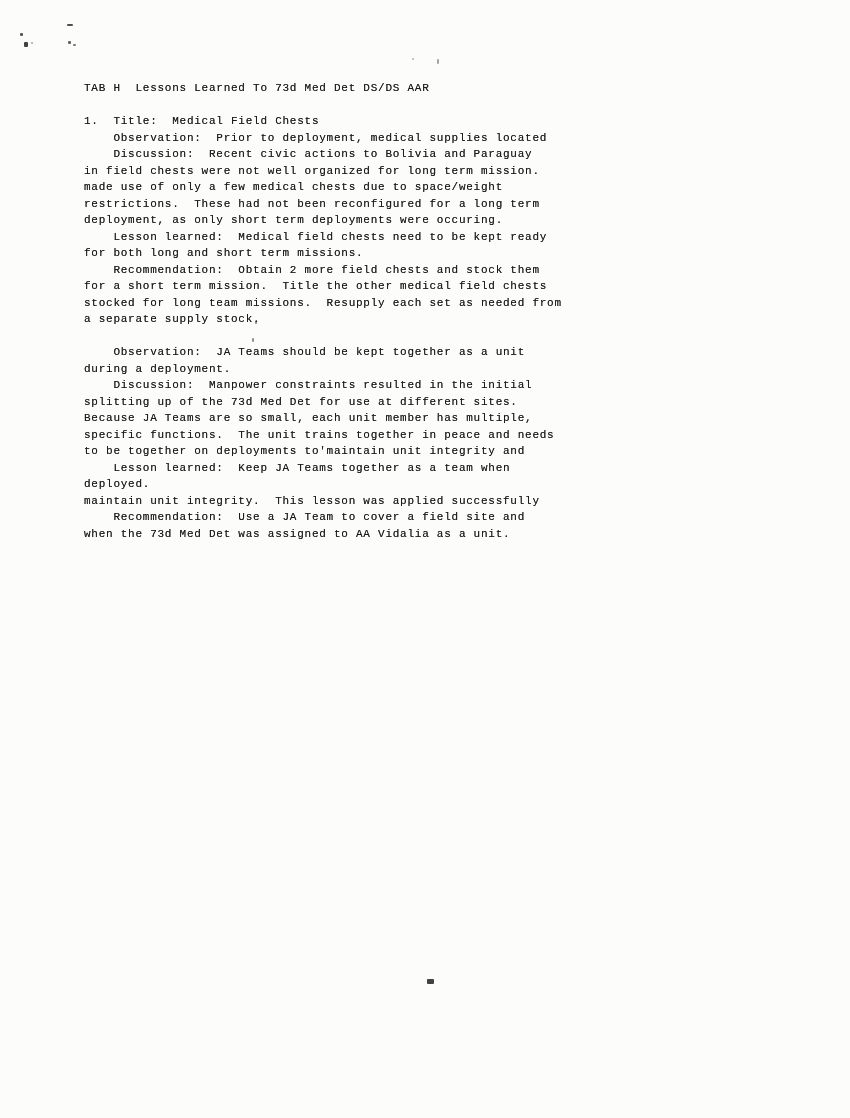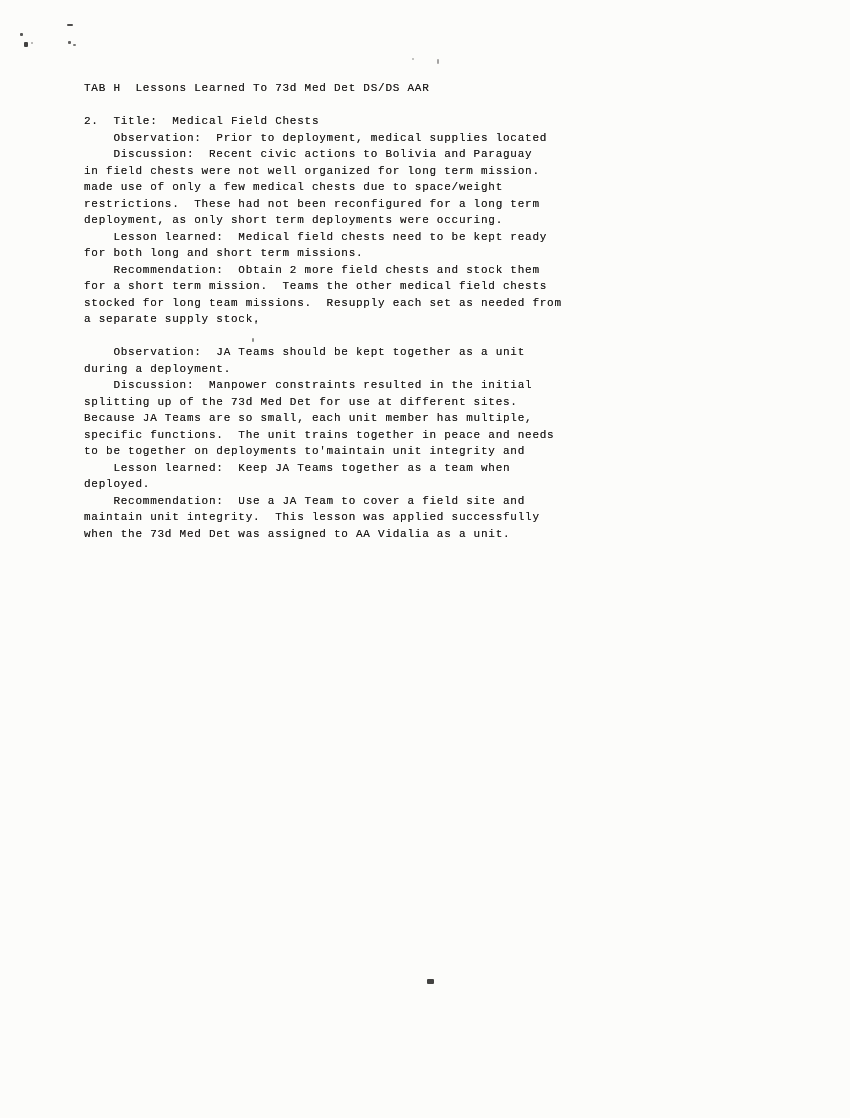--- a/index.html
+++ b/index.html
@@ -34,45 +34,45 @@
   }
 </style>
 </head>
 <body>
 
 <div class="page" style="background: rgb(252, 252, 250); color: rgb(28, 26, 25);">
   <div class="text-block">
     <div class="line">TAB H  Lessons Learned To 73d Med Det DS/DS AAR</div>
     <div id="body-lines">
         <div class="line"></div>
-        <div class="line">2.  Title:  Medical Field Chests</div>
+        <div class="line">1.  Title:  Medical Field Chests</div>
         <div class="line">    Observation:  Prior to deployment, medical supplies located</div>
         <div class="line">    Discussion:  Recent civic actions to Bolivia and Paraguay</div>
         <div class="line">in field chests were not well organized for long term mission.</div>
         <div class="line">made use of only a few medical chests due to space/weight</div>
         <div class="line">restrictions.  These had not been reconfigured for a long term</div>
         <div class="line">deployment, as only short term deployments were occuring.</div>
         <div class="line">    Lesson learned:  Medical field chests need to be kept ready</div>
         <div class="line">for both long and short term missions.</div>
         <div class="line">    Recommendation:  Obtain 2 more field chests and stock them</div>
-        <div class="line">for a short term mission.  Teams the other medical field chests</div>
+        <div class="line">for a short term mission.  Title the other medical field chests</div>
         <div class="line">stocked for long team missions.  Resupply each set as needed from</div>
         <div class="line">a separate supply stock.</div>
         <div class="line"></div>
         <div class="line">    Observation:  JA Teams should be kept together as a unit</div>
         <div class="line">during a deployment.</div>
         <div class="line">    Discussion:  Manpower constraints resulted in the initial</div>
         <div class="line">splitting up of the 73d Med Det for use at different sites.</div>
         <div class="line">Because JA Teams are so small, each unit member has multiple,</div>
         <div class="line">specific functions.  The unit trains together in peace and needs</div>
         <div class="line">to be together on deployments to'maintain unit integrity and</div>
         <div class="line">    Lesson learned:  Keep JA Teams together as a team when</div>
         <div class="line">deployed.</div>
+        <div class="line">maintain unit integrity.  This lesson was applied successfully</div>
         <div class="line">    Recommendation:  Use a JA Team to cover a field site and</div>
-        <div class="line">maintain unit integrity.  This lesson was applied successfully</div>
         <div class="line">when the 73d Med Det was assigned to AA Vidalia as a unit.</div>
       </div>
   </div>
   <div id="artifacts">
       <div class="speck" style="left: 20px; top: 33px; width: 3px; height: 3px; opacity: 0.75;"></div>
       <div class="speck" style="left: 24px; top: 42px; width: 4px; height: 5px; opacity: 0.85;"></div>
       <div class="speck" style="left: 31px; top: 42px; width: 2px; height: 2px; opacity: 0.4;"></div>
       <div class="speck" style="left: 67px; top: 24px; width: 6px; height: 2px; opacity: 0.8;"></div>
       <div class="speck" style="left: 68px; top: 41px; width: 3px; height: 3px; opacity: 0.7;"></div>
       <div class="speck" style="left: 73px; top: 44px; width: 3px; height: 2px; opacity: 0.6;"></div>

